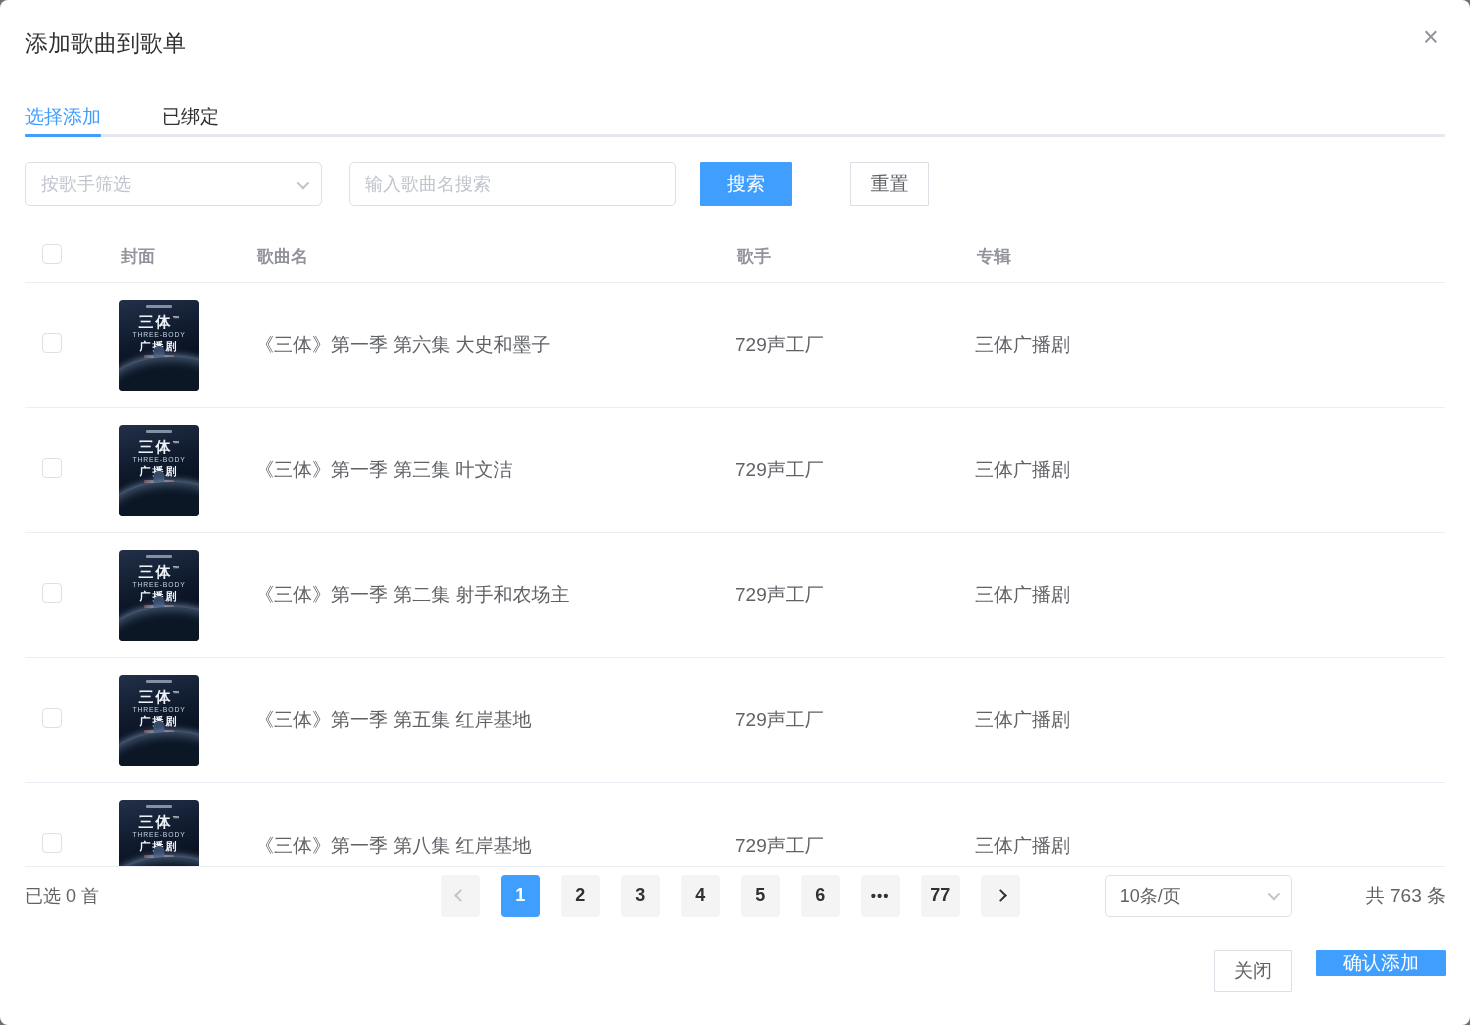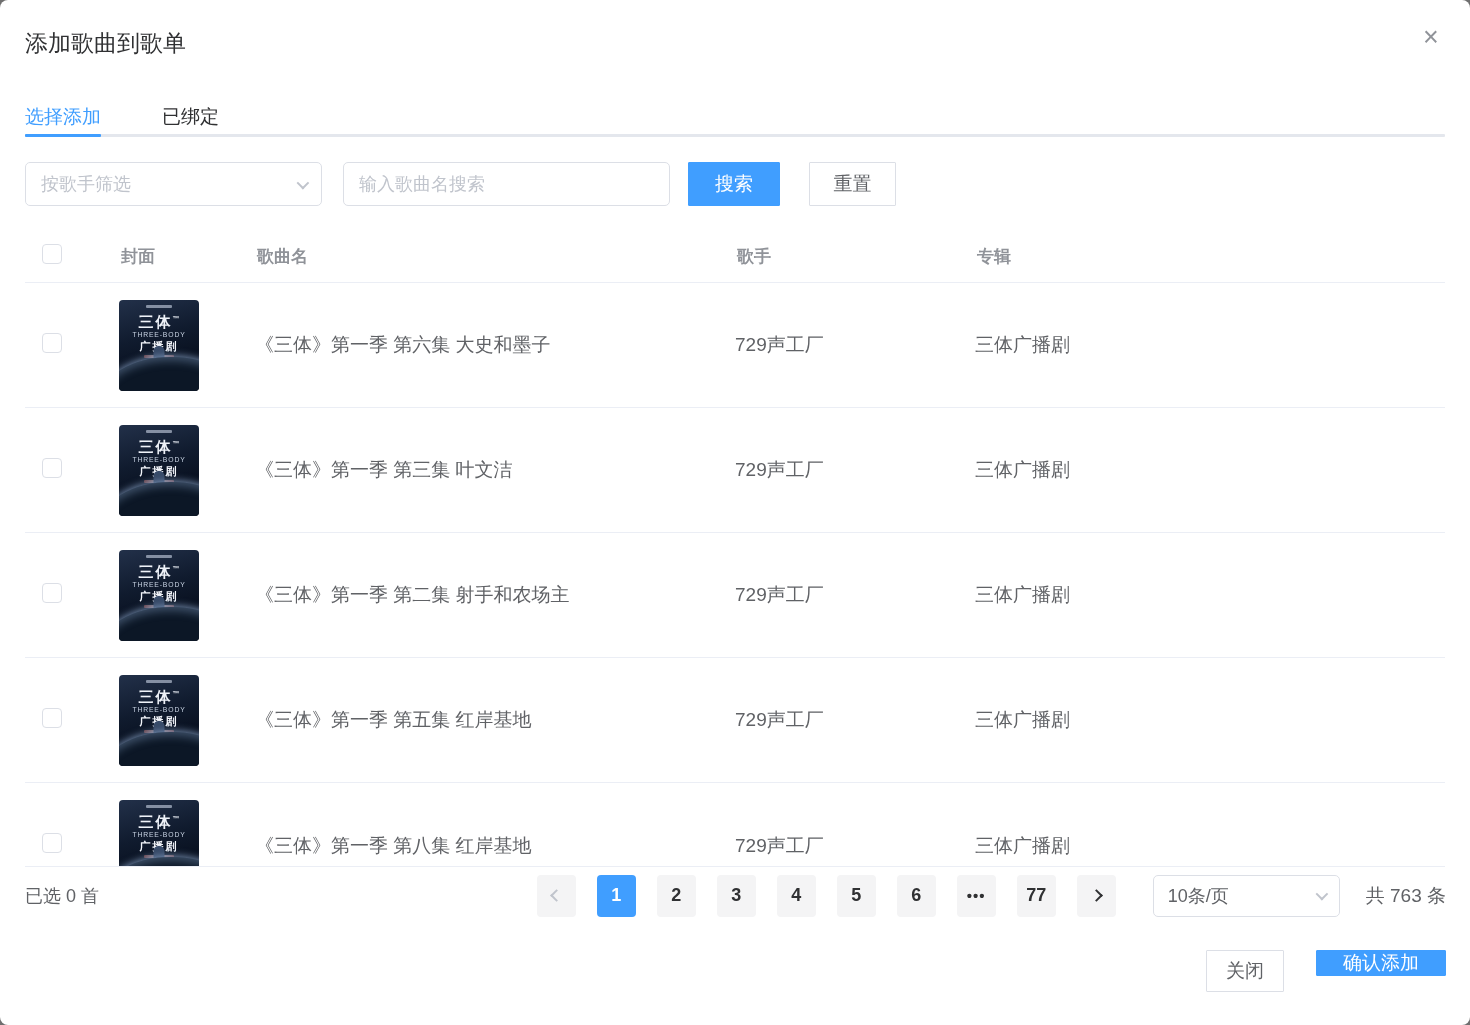--- a/index.html
+++ b/index.html
@@ -30,42 +30,42 @@
   .tab { font-size:19px; line-height:26px; padding-bottom:4px; cursor:pointer; color:#303133; }
   .tab + .tab { margin-left:61px; }
   .tab.active { color:#409EFF; position:relative; }
   .tab.active::after {
     content:""; position:absolute; left:0; right:0; bottom:-3px;
     height:3px; background:#409EFF; border-radius:1px; z-index:1;
   }
   .tab-track { height:3px; background:#E4E7ED; margin:0 25px; border-radius:1px; }
 
   
-  .filter-row { margin-top:25px; padding:0 25px; display:flex; align-items:flex-start; }
+  .filter-row { margin-top:25px; padding:0 25px; display:flex; align-items:flex-start;gap:6px; }
   .sel-box, .text-input {
     height:44px; border:1px solid #DCDFE6; border-radius:5px; background:#fff;
     display:flex; align-items:center; font-size:18px; color:#C0C4CC;
     padding:0 15px; cursor:pointer;
   }
   .sel-box { width:297px; justify-content:space-between; }
   .text-input { width:327px; margin-left:21px; cursor:text; }
   .chev {
     display:inline-block; width:9px; height:9px;
     border-right:2px solid #C0C4CC; border-bottom:2px solid #C0C4CC;
     transform:rotate(45deg) translateY(-2px);
   }
   .btn {
     height:44px; border-radius:1px; font-size:19px; cursor:pointer;
     display:inline-flex; align-items:center; justify-content:center;
     border:1px solid #DCDFE6; background:#fff; color:#606266;
     font-family:inherit;
   }
   .btn-primary { background:#409EFF; border-color:#409EFF; color:#fff; }
   .search-btn { width:92px; margin-left:18px; }
-  .reset-btn { width:87px; margin-left:29px; }
+  .reset-btn { width:79px; margin-left:52px; }
 
   
   .table { margin-top:25px; padding:0 25px; }
   .t-grid {
     display:grid;
     grid-template-columns:94px 136px 480px 240px 1fr;
     align-items:center;
   }
   .t-header {
     height:52px; border-bottom:1px solid #EBEEF5;
@@ -97,21 +97,21 @@
     width:11px; height:24px; border-radius:5px 5px 3px 3px;
     background:linear-gradient(180deg,#3b4f6e,#16233a);
   }
   .c-planet {
     position:absolute; bottom:-52px; left:-18px; width:140px; height:86px;
     border-radius:50%; background:#0c1726;
     box-shadow:0 -2px 7px rgba(165,195,235,.6), inset 0 4px 9px rgba(150,180,220,.35);
   }
 
   
-  .list-footer { height:57px; display:flex; align-items:center; padding:0 24px 0 25px; }
+  .list-footer { height:57px; display:flex; align-items:center; padding:0 24px 0 25px;gap:48px; }
   .selected-text { font-size:18px; color:#606266; }
   .pagination { display:flex; align-items:center; margin-left:auto; }
   .page-btn {
     min-width:39px; height:42px; padding:0 6px; border:none; border-radius:4px;
     background:#F4F4F5; color:#303133; font-size:18px; font-weight:600;
     display:inline-flex; align-items:center; justify-content:center; cursor:pointer;
     font-family:inherit;
   }
   .page-btn + .page-btn { margin-left:21px; }
   .page-btn.active { background:#409EFF; color:#fff; }
@@ -121,21 +121,21 @@
   .next .nav-chev { transform:rotate(-45deg); }
   .page-size-select {
     width:187px; height:42px; margin-left:37px;
     border:1px solid #DCDFE6; border-radius:5px; background:#fff;
     display:flex; align-items:center; justify-content:space-between;
     padding:0 14px; font-size:18px; color:#606266; cursor:pointer;
   }
   .total-text { margin-left:26px; font-size:19px; color:#606266; }
 
   
-  .dlg-actions { margin-top:26px; display:flex; justify-content:flex-end; gap:32px; padding:0 24px; }
+  .dlg-actions { margin-top:26px; display:flex; justify-content:flex-end; gap:24px; padding:0 24px; }
   .close-action { width:78px; height:42px; font-size:19px; }
   .confirm-action { width:130px; height:26px; font-size:19px; }
 </style>
 </head>
 <body>
 
 <div class="dlg-header">
   <div class="dlg-title">添加歌曲到歌单</div>
   <button class="close-btn">×</button>
 </div>

